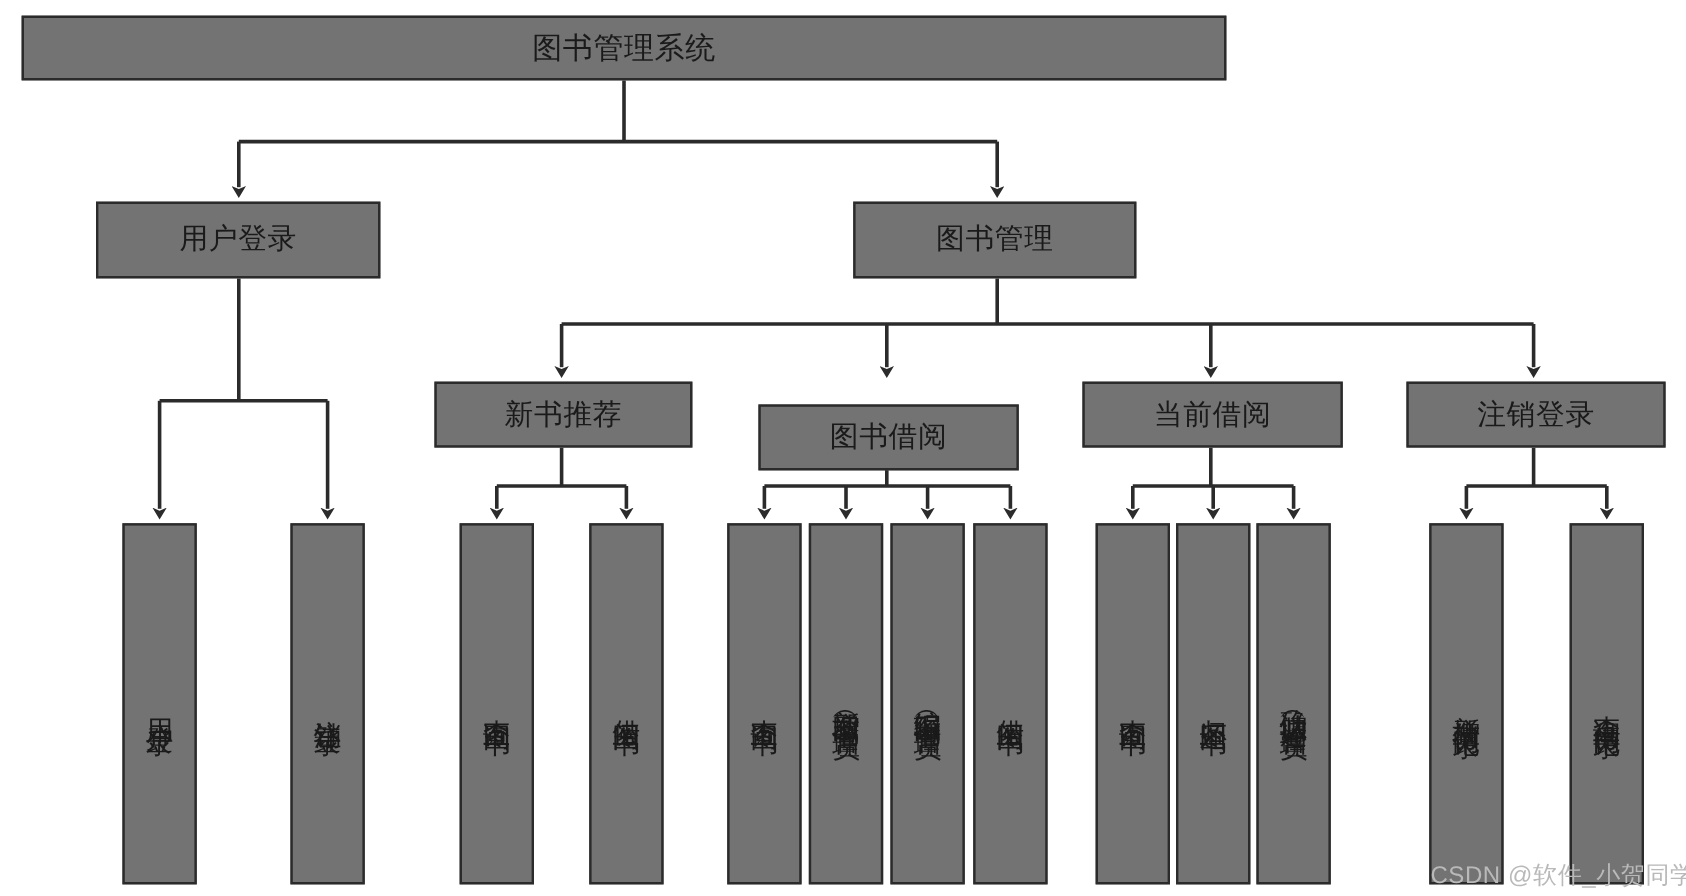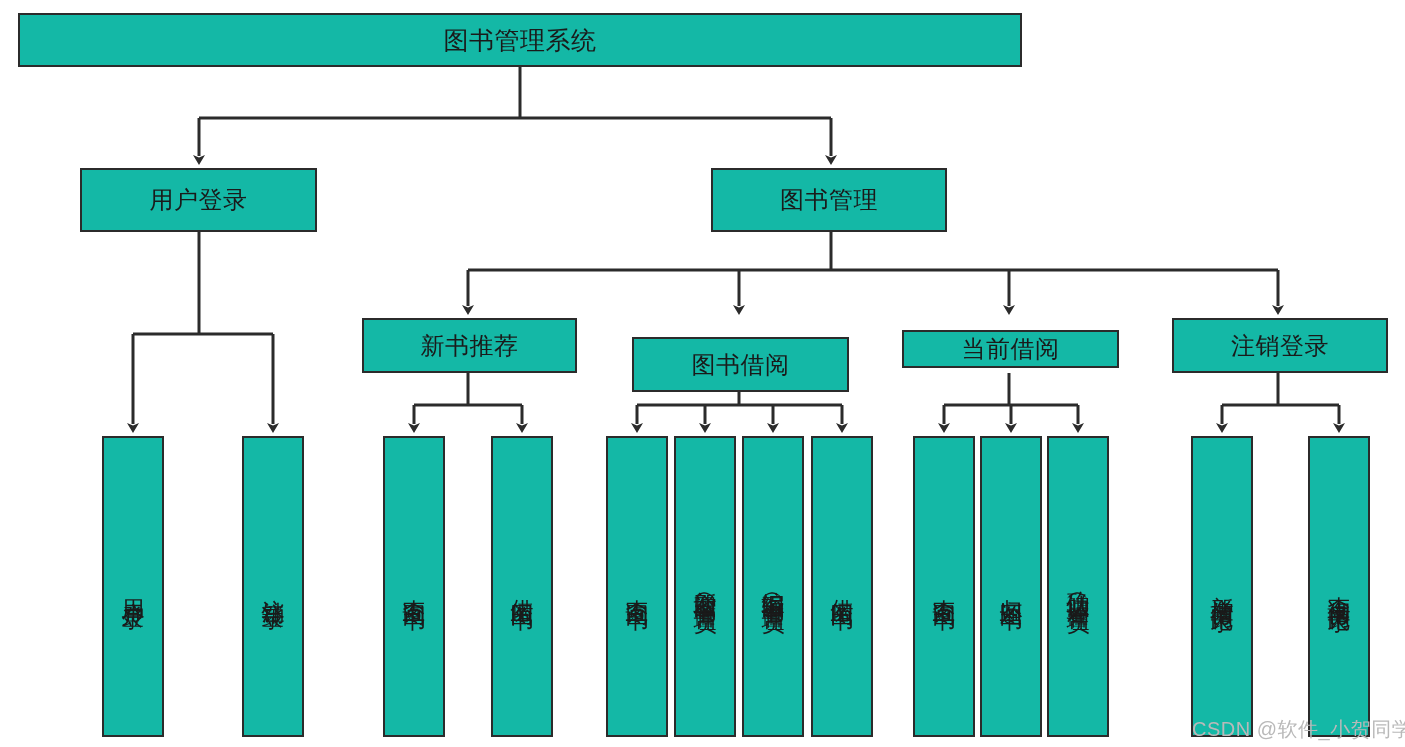--- a/index.html
+++ b/index.html
@@ -24,21 +24,21 @@
     left: 0;
     top: 0;
     width: 1405px;
     height: 747px;
     pointer-events: none;
   }
   .node {
     position: absolute;
     box-sizing: border-box;
     border: 2px solid #2b2b2b;
-    background: #14b8a6;
+    background: #737373;
     display: flex;
     align-items: center;
     justify-content: center;
     text-align: center;
     color: #1a1a1a;
     z-index: 2;
   }
   .node .lbl {
     display: block;
     line-height: 1.08;
@@ -138,21 +138,21 @@
   <div class="node horiz" style="left:711px; top:168px; width:236px; height:64px;">
     <span class="lbl">图书管理</span>
   </div>
 
   <div class="node horiz" style="left:362px; top:318px; width:215px; height:55px;">
     <span class="lbl">新书推荐</span>
   </div>
   <div class="node horiz" style="left:632px; top:337px; width:217px; height:55px;">
     <span class="lbl">图书借阅</span>
   </div>
-  <div class="node horiz" style="left:902px; top:330px; width:217px; height:38px;">
+  <div class="node horiz" style="left:902px; top:318px; width:217px; height:55px;">
     <span class="lbl">当前借阅</span>
   </div>
   <div class="node horiz" style="left:1172px; top:318px; width:216px; height:55px;">
     <span class="lbl">注销登录</span>
   </div>
 
   <div class="node leaf" style="left:102px; top:436px; width:62px; height:301px;">
     <span class="lbl">用户登录</span>
   </div>
   <div class="node leaf" style="left:242px; top:436px; width:62px; height:301px;">

